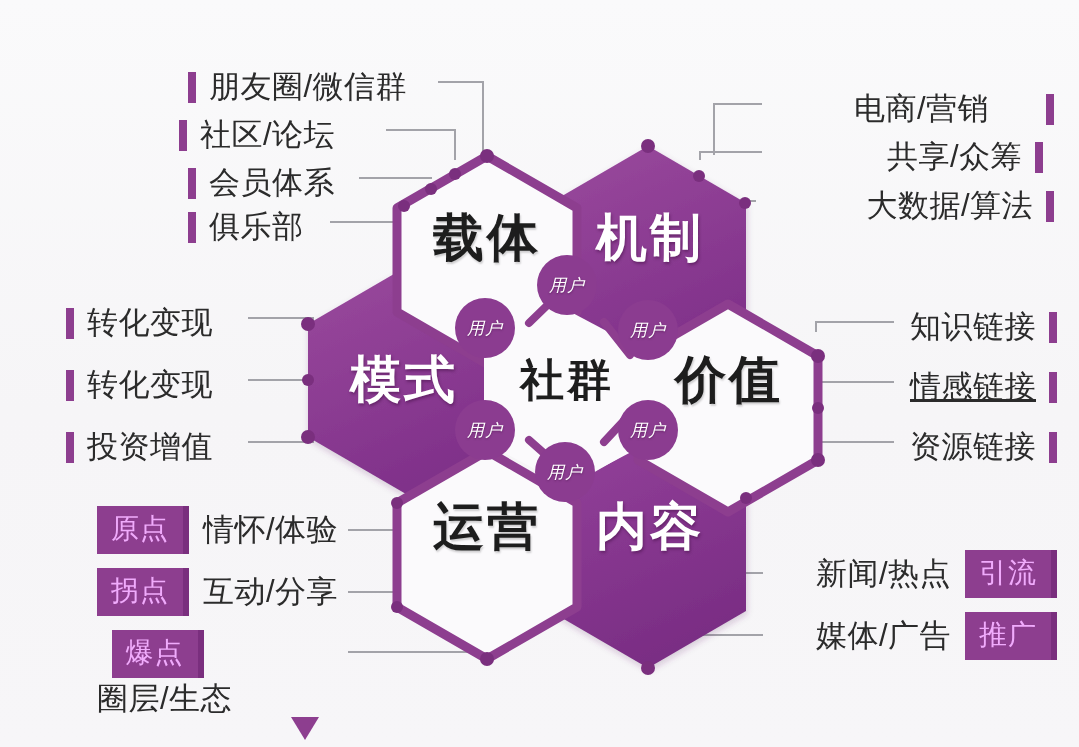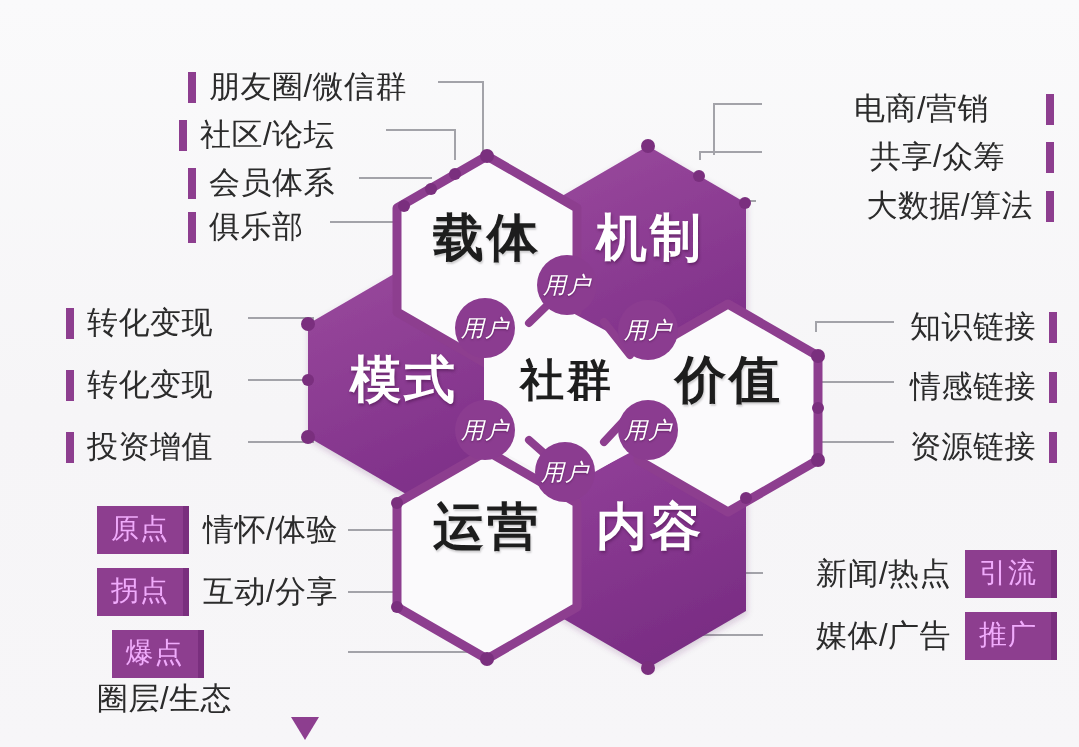--- a/index.html
+++ b/index.html
@@ -71,21 +71,21 @@
     transform: translate(-50%,-50%);
     text-align: center;
     pointer-events: none;
   }
   .hexlabel.dark  { color: #1d1d1d; text-shadow: 1px 2px 2px rgba(0,0,0,.18); }
   .hexlabel.light { color: #ffffff; text-shadow: 1px 2px 3px rgba(60,10,60,.45); }
   .hexlabel.center { font-size: 44px; color: #1d1d1d; }
 
   .nodelabel {
     position: absolute;
-    font-size: 23px;
+    font-size: 17px;
     color: #ffffff;
     font-style: italic;
     letter-spacing: 1px;
     transform: translate(-50%,-50%);
     pointer-events: none;
     text-shadow: 0 1px 2px rgba(60,10,60,.5);
   }
 </style>
 </head>
 <body>
@@ -217,21 +217,21 @@
   </div>
   <div class="label" style="left:188px; top:206px;">
     <span class="bar left"></span>
     <span class="txt">俱乐部</span>
   </div>
 
   <div class="label r" style="right:25px; top:88px;gap:44px;">
     <span class="txt">电商/营销</span>
     <span class="bar right"></span>
   </div>
-  <div class="label r" style="right:25px; top:136px;gap:28px;">
+  <div class="label r" style="right:36px; top:136px;">
     <span class="txt">共享/众筹</span>
     <span class="bar right"></span>
   </div>
   <div class="label r" style="right:25px; top:185px;">
     <span class="txt">大数据/算法</span>
     <span class="bar right"></span>
   </div>
 
   <div class="label" style="left:66px; top:302px;">
     <span class="bar left"></span>
@@ -243,21 +243,21 @@
   </div>
   <div class="label" style="left:66px; top:426px;">
     <span class="bar left"></span>
     <span class="txt">投资增值</span>
   </div>
 
   <div class="label r" style="right:22px; top:306px;">
     <span class="txt">知识链接</span>
     <span class="bar right"></span>
   </div>
-  <div class="label r" style="right:22px; top:366px;">
+  <div class="label r" style="right:22px; top:366px;text-decoration:underline;">
     <span class="txt">情感链接</span>
     <span class="bar right"></span>
   </div>
   <div class="label r" style="right:22px; top:426px;">
     <span class="txt">资源链接</span>
     <span class="bar right"></span>
   </div>
 
   <div class="label" style="left:97px; top:506px;">
     <span class="badge left">原点</span>

